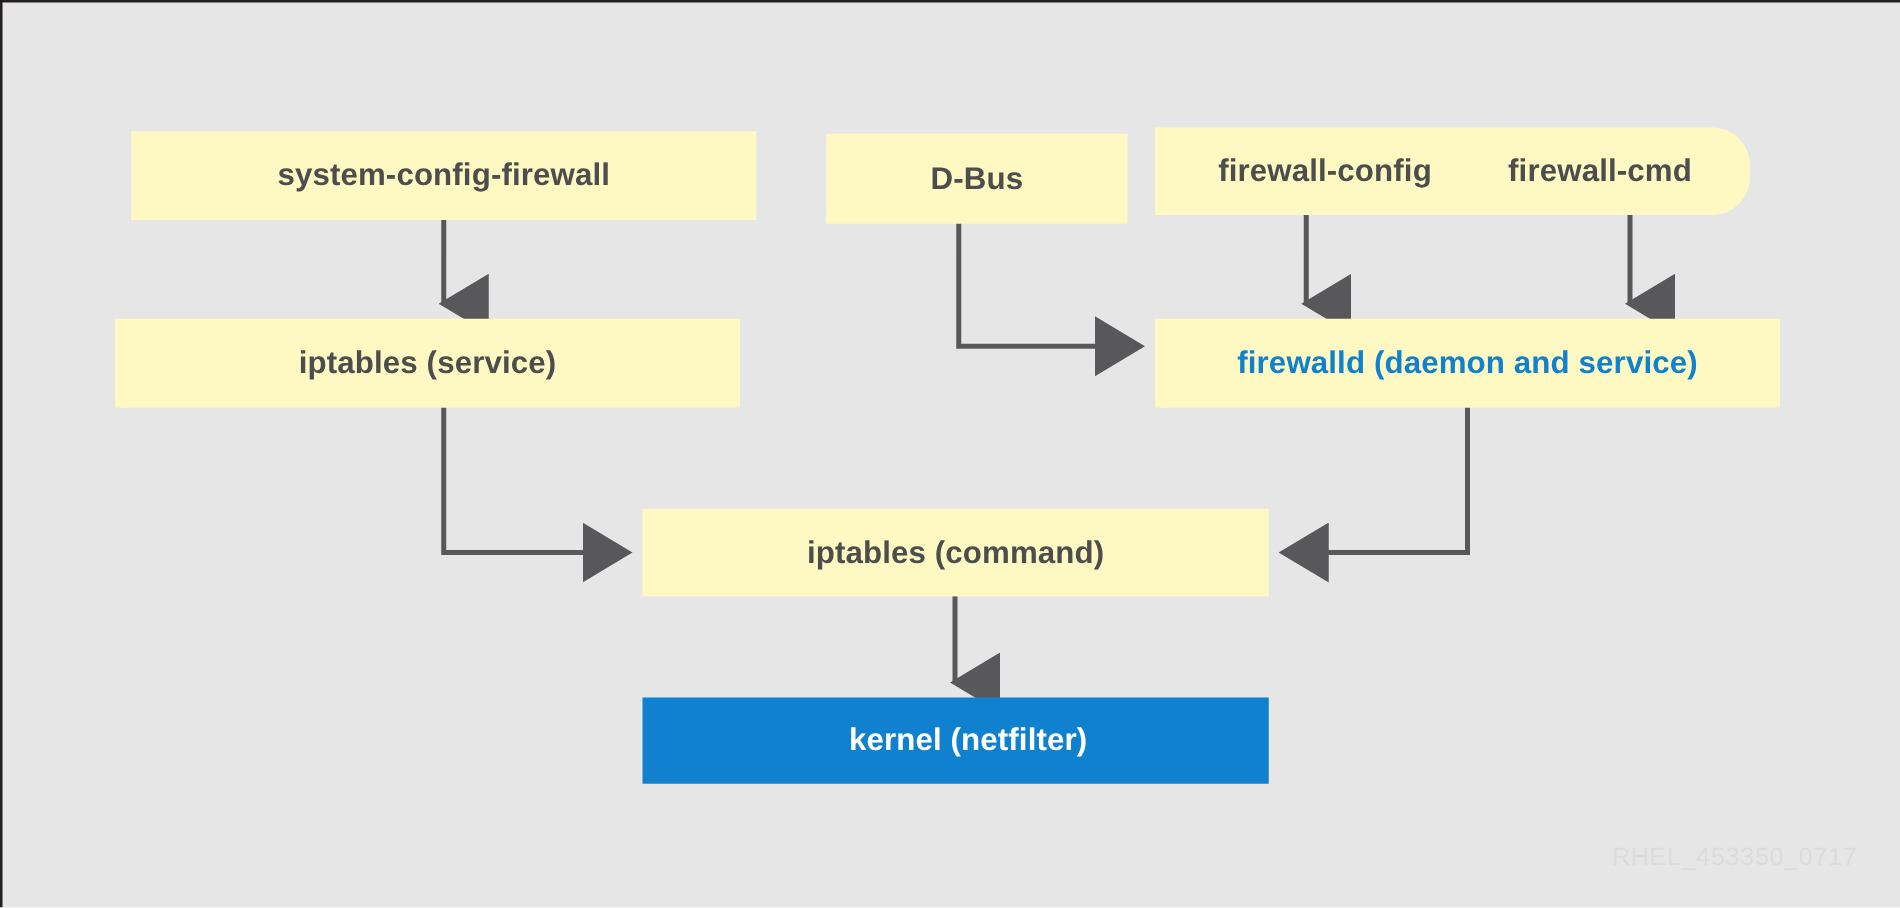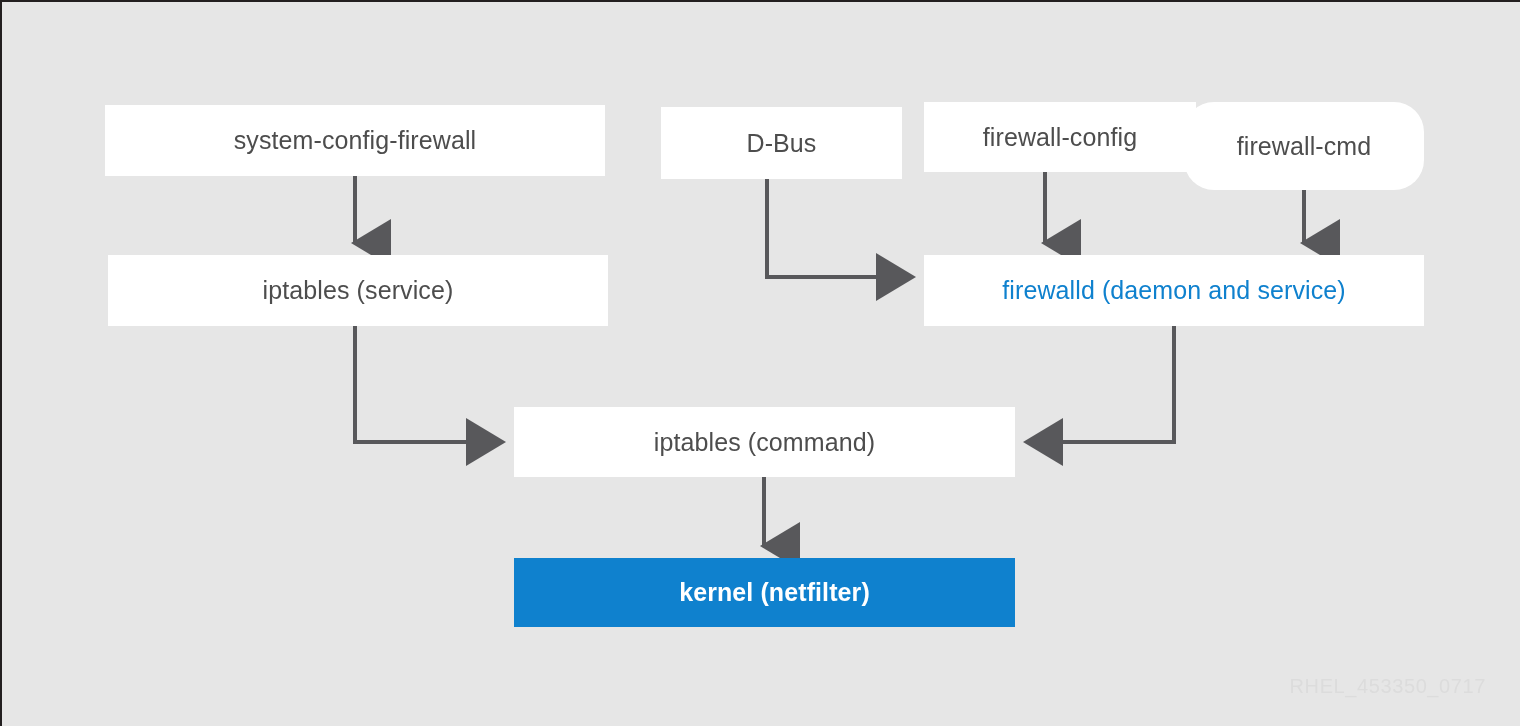--- a/index.html
+++ b/index.html
@@ -28,24 +28,24 @@
     width: 1520px;
     height: 726px;
     pointer-events: none;
   }
   .node {
     position: absolute;
     box-sizing: border-box;
     display: flex;
     align-items: center;
     justify-content: center;
-    background: #ffffff;
+    background: #fef9c3;
     color: #4d4d4d;
     font-size: 25px;
-    font-weight: 400;
+    font-weight: 700;
     letter-spacing: 0.1px;
     white-space: nowrap;
   }
   .node.accent-text {
     color: #0f81ce;
   }
   .node.accent-fill {
     background: #0f81ce;
     color: #ffffff;
     font-weight: 700;
@@ -105,25 +105,25 @@
   </div>
 
   <div class="node" style="left:659px; top:105px; width:241px; height:72px;">
     <span class="node-label">D-Bus</span>
   </div>
 
   <div class="node" style="left:922px; top:100px; width:272px; height:70px;">
     <span class="node-label">firewall-config</span>
   </div>
 
-  <div class="node" style="left:1182px; top:100px; width:240px; height:88px;border-radius:30px;">
+  <div class="node" style="left:1158px; top:100px; width:240px; height:70px;border-radius:30px;">
     <span class="node-label">firewall-cmd</span>
   </div>
 
-  <div class="node" style="left:106px; top:253px; width:500px; height:71px;">
+  <div class="node" style="left:90px; top:253px; width:500px; height:71px;">
     <span class="node-label">iptables (service)</span>
   </div>
 
   <div class="node" style="left:512px; top:405px; width:501px; height:70px;">
     <span class="node-label">iptables (command)</span>
   </div>
 
   <div class="node accent-text" style="left:922px; top:253px; width:500px; height:71px;">
     <span class="node-label">firewalld (daemon and service)</span>
   </div>

